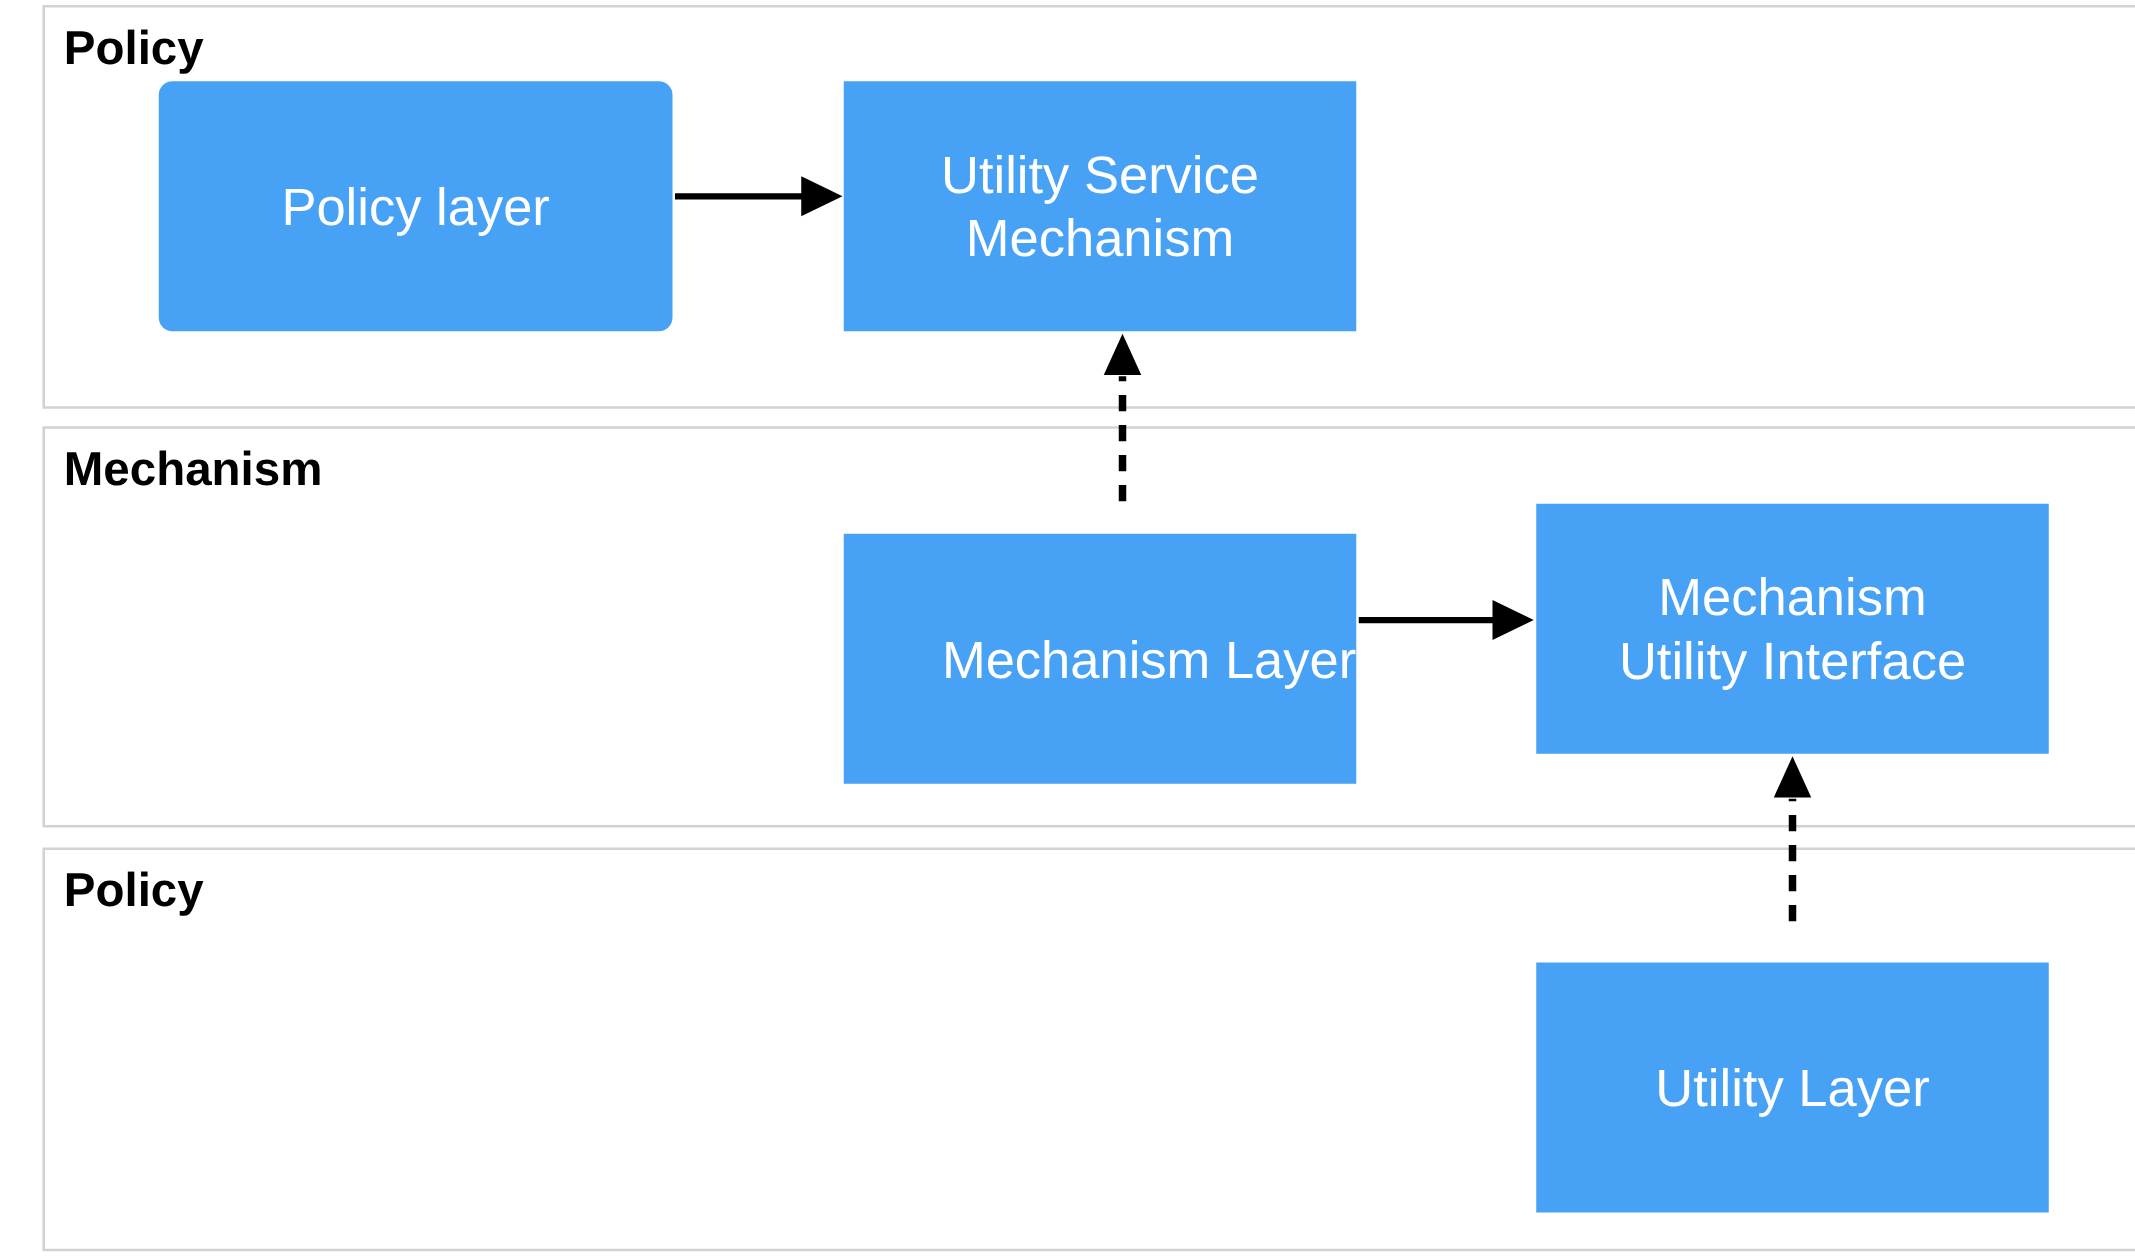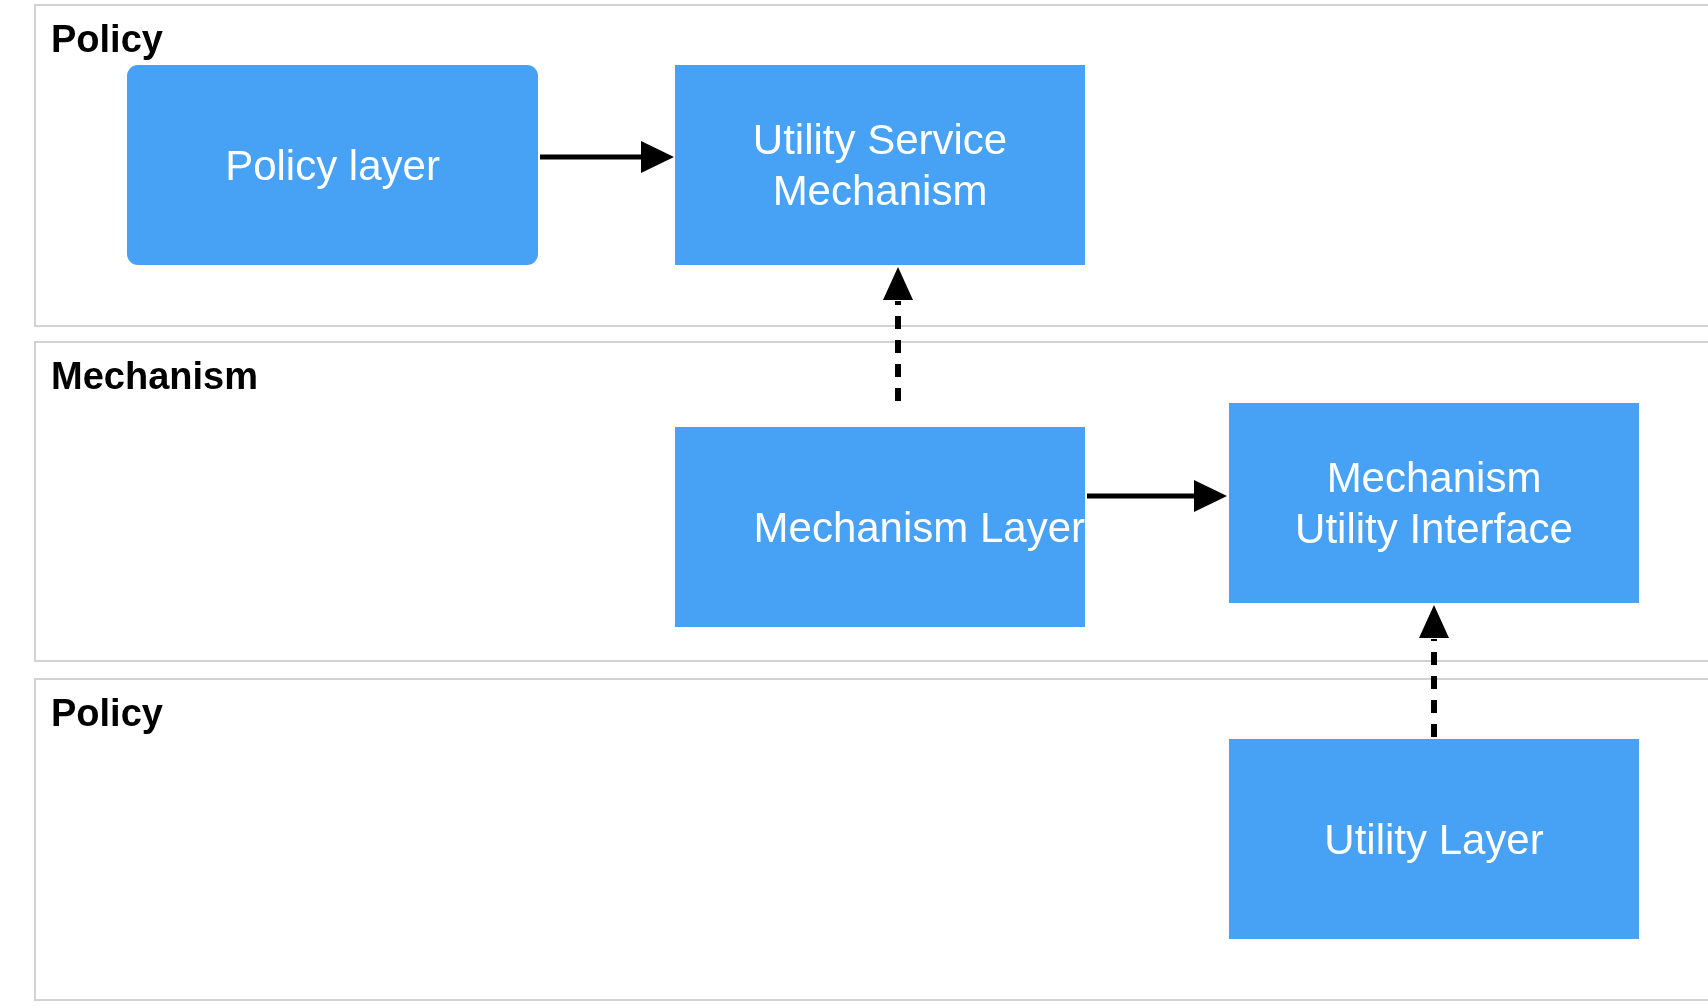--- a/index.html
+++ b/index.html
@@ -53,21 +53,21 @@
     text-align: center;
     font-size: 42px;
     line-height: 51px;
     font-weight: normal;
   }
   .node span { white-space: nowrap; }
   #box-policy-layer                 { left: 99px;   top: 65px;  width: 411px; border-radius: 11px; }
   #box-policy-service-interface     { left: 647px;  top: 65px;  }
   #box-mechanism-layer              { left: 647px;  top: 427px; align-items: flex-end; }
   #box-mechanism-service-interface  { left: 1201px; top: 403px; }
-  #box-utility-layer                { left: 1201px; top: 739px; justify-content: center; }
+  #box-utility-layer                { left: 1201px; top: 770px; justify-content: center; }
 
   svg.arrows {
     position: absolute;
     left: 0; top: 0;
     width: 1708px; height: 1008px;
     pointer-events: none;
   }
   .arrow-line   { stroke: var(--arrow-color); stroke-width: 5; fill: none; }
   .arrow-dashed { stroke: var(--arrow-color); stroke-width: 6; fill: none; stroke-dasharray: 13 11; }
   .arrow-head   { fill: var(--arrow-color); stroke: none; }

